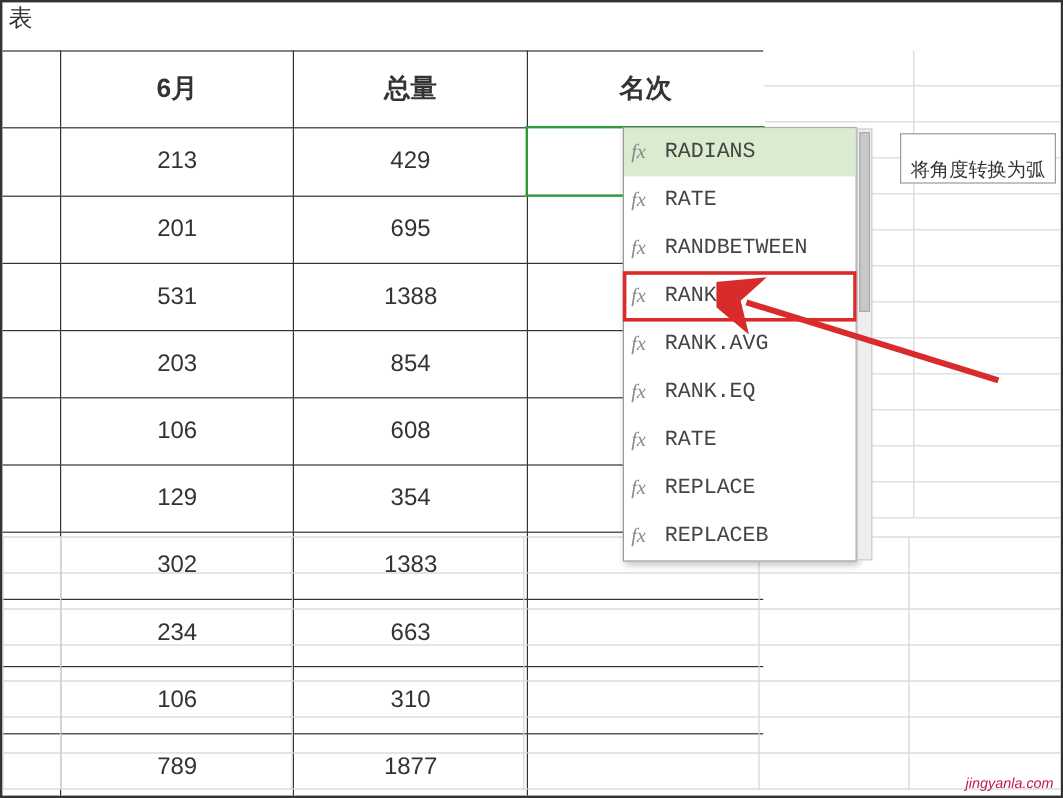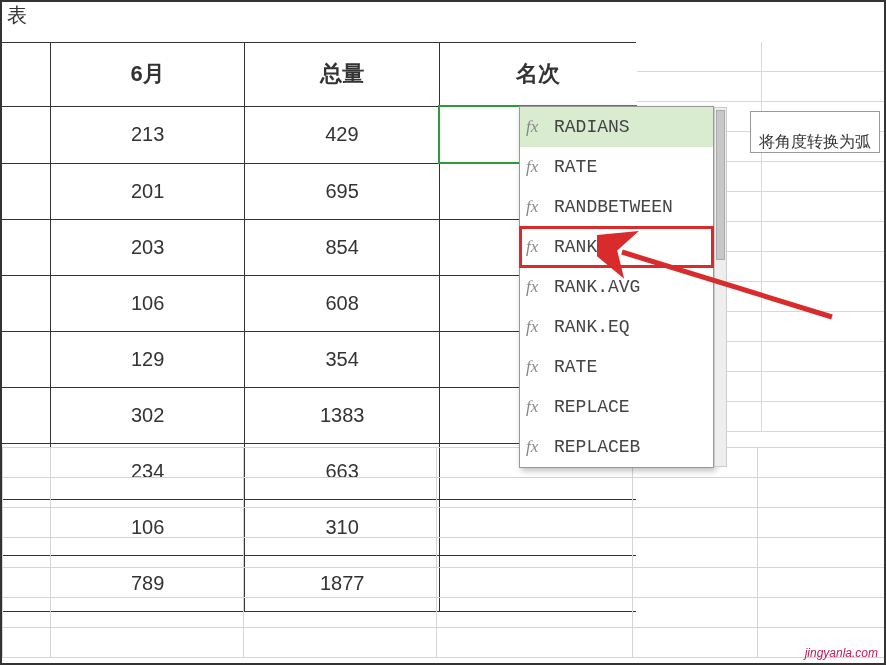--- a/index.html
+++ b/index.html
@@ -209,20 +209,26 @@
       <td class="col-c active-cell"><span class="formula-text">=R</span></td>
     </tr>
     <tr>
       <td class="col-stub"></td>
       <td class="col-a">201</td>
       <td class="col-b">695</td>
       <td class="col-c"></td>
     </tr>
     <tr>
       <td class="col-stub"></td>
+      <td class="col-a">531</td>
+      <td class="col-b">1388</td>
+      <td class="col-c"></td>
+    </tr>
+    <tr>
+      <td class="col-stub"></td>
       <td class="col-a">203</td>
       <td class="col-b">854</td>
       <td class="col-c"></td>
     </tr>
     <tr>
       <td class="col-stub"></td>
       <td class="col-a">106</td>
       <td class="col-b">608</td>
       <td class="col-c"></td>
     </tr>

